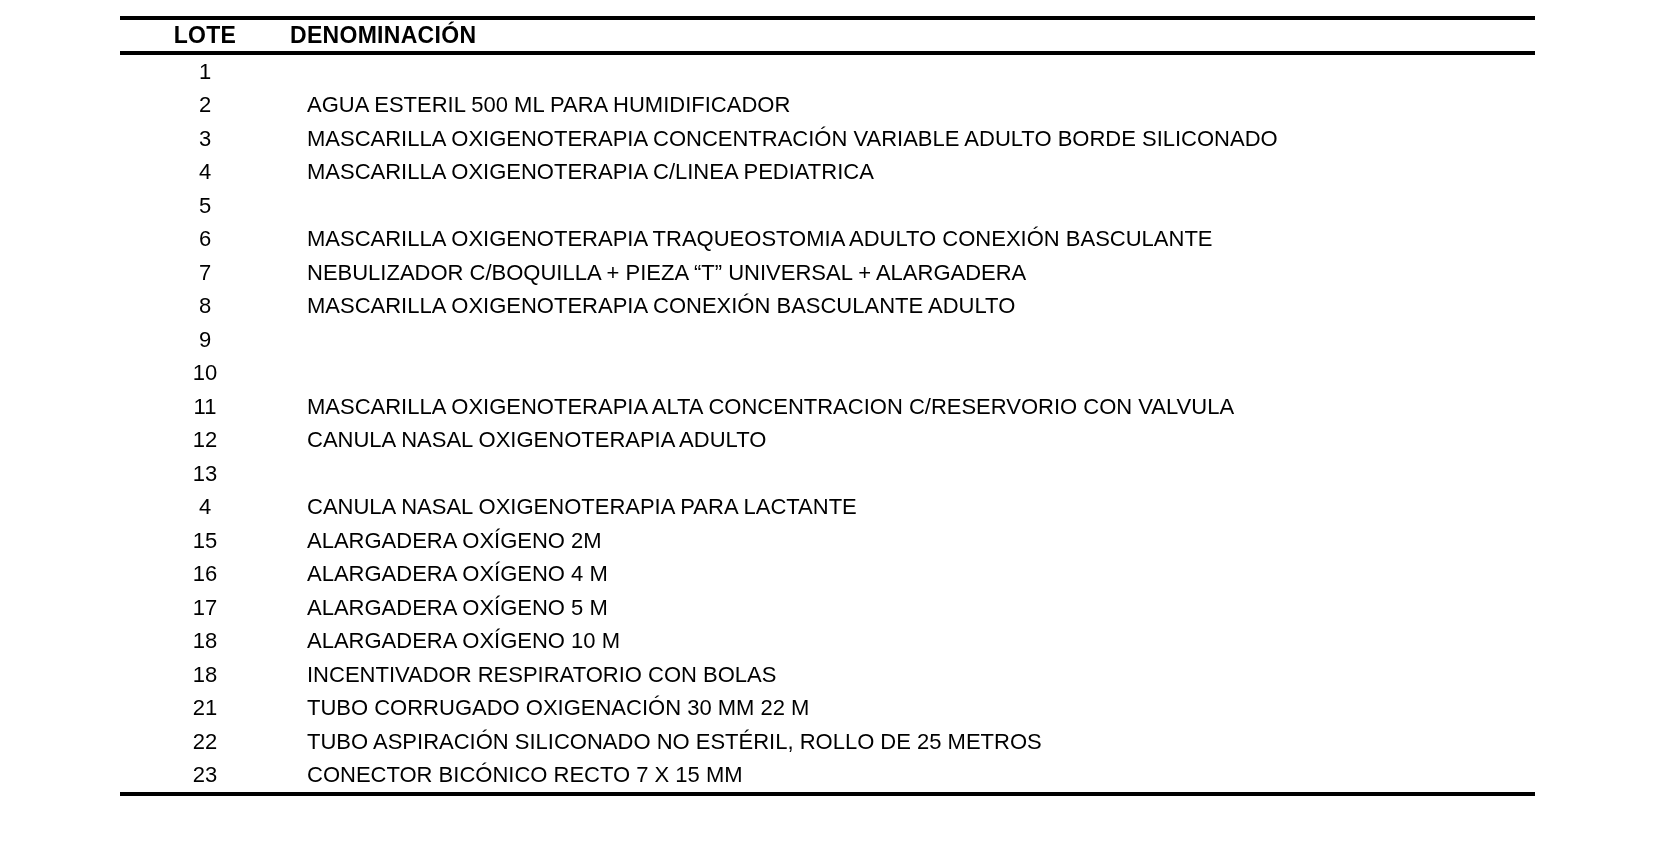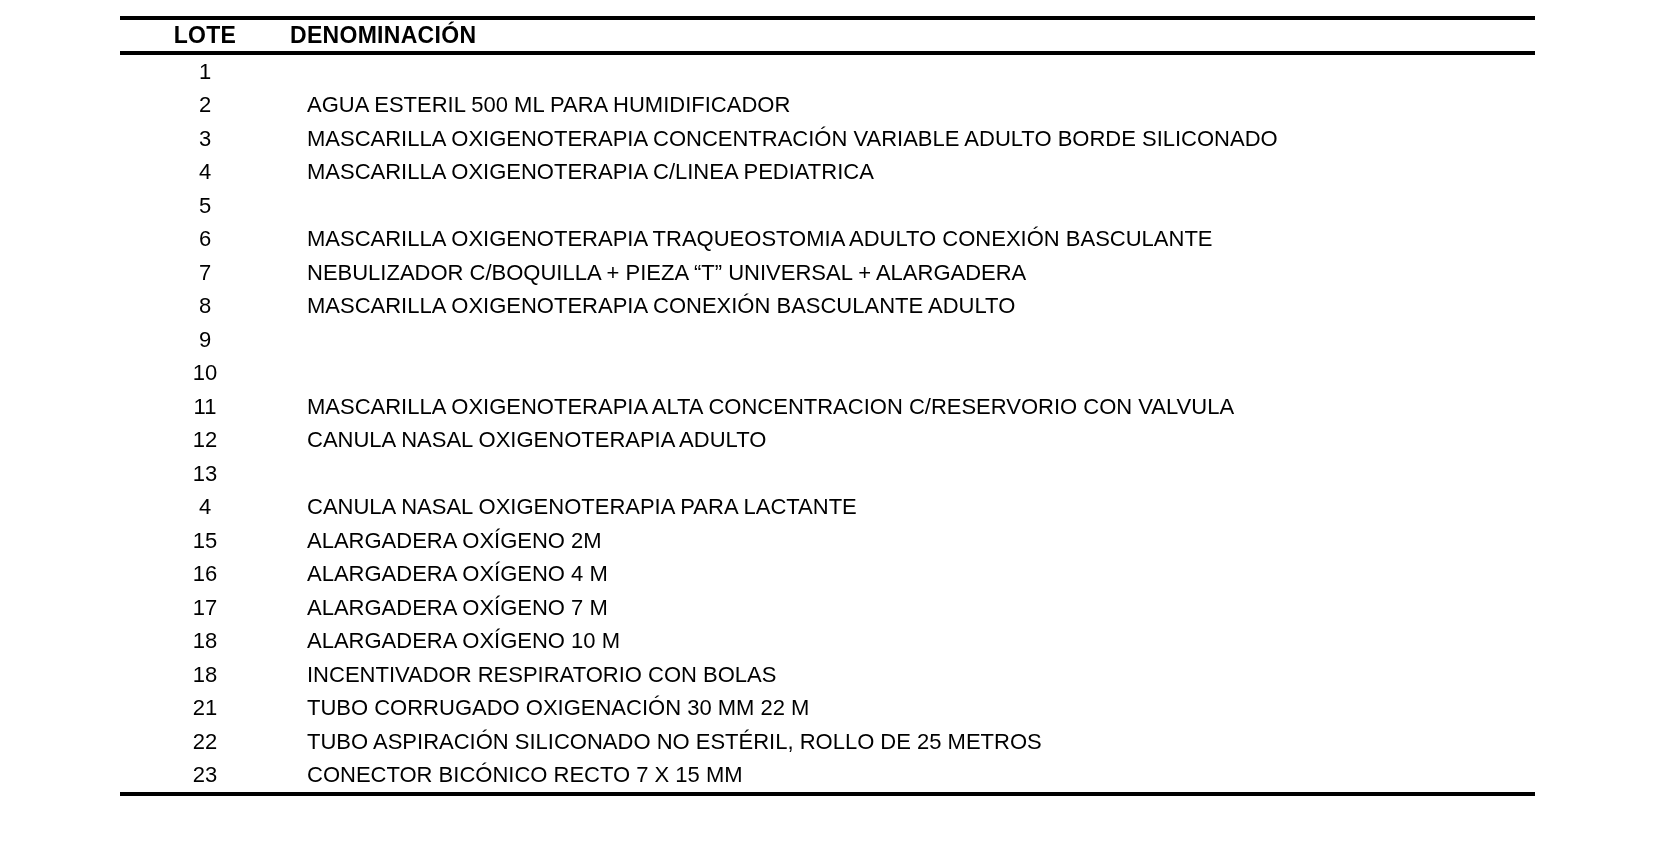--- a/index.html
+++ b/index.html
@@ -135,21 +135,21 @@
     <div class="col-den">ALARGADERA OXÍGENO 2M</div>
   </div>
 
   <div class="body-row">
     <div class="col-lote">16</div>
     <div class="col-den">ALARGADERA OXÍGENO 4 M</div>
   </div>
 
   <div class="body-row">
     <div class="col-lote">17</div>
-    <div class="col-den">ALARGADERA OXÍGENO 7 M</div>
+    <div class="col-den">ALARGADERA OXÍGENO 5 M</div>
   </div>
 
   <div class="body-row">
     <div class="col-lote">18</div>
     <div class="col-den">ALARGADERA OXÍGENO 10 M</div>
   </div>
 
   <div class="body-row">
     <div class="col-lote">18</div>
     <div class="col-den">INCENTIVADOR RESPIRATORIO CON BOLAS</div>

